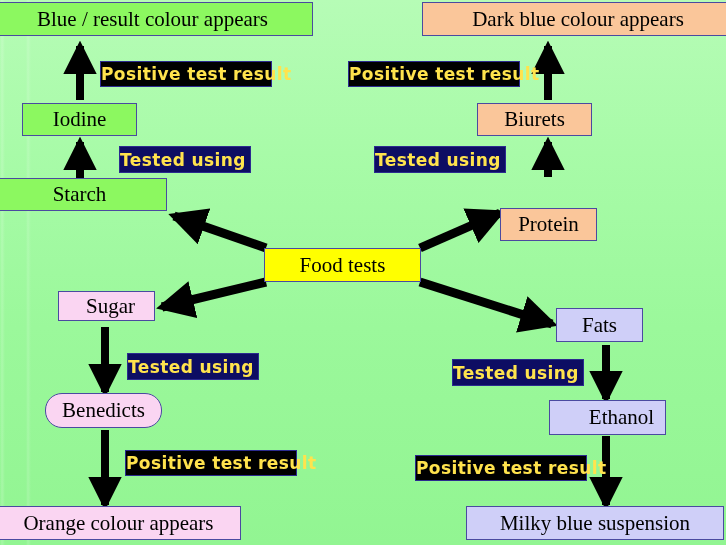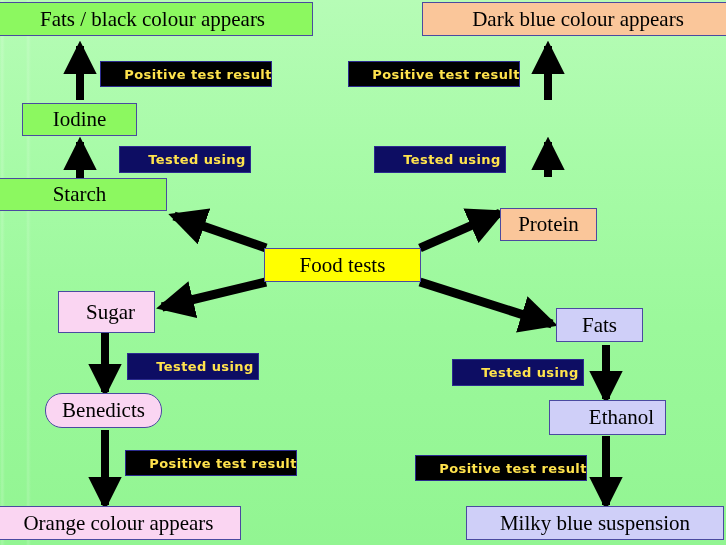--- a/index.html
+++ b/index.html
@@ -51,29 +51,28 @@
   .c-pink     { background: #fad5f2; }
   .c-lav      { background: #cfcff8; }
   .c-yellow   { background: #ffff00; }
 
   
   .tag {
     position: absolute;
     box-sizing: border-box;
     display: flex;
     align-items: center;
-    justify-content: center;
+    justify-content: flex-start;
     color: #ffe34d;
     font-family: "DejaVu Sans", sans-serif;
     font-weight: bold;
-    font-size: 13px;
+    font-size: 17px;
     letter-spacing: 0.4px;
     white-space: nowrap;
     z-index: 6;
-    padding-left: 24px;
   }
   .tag-black { background: #000000; border: 1px solid #2b2b8f; }
   .tag-navy  { background: #0d0d63; border: 1px solid #2b2b8f; }
 
   
   .arrowsvg {
     position: absolute;
     left: 0;
     top: 0;
     width: 726px;
@@ -113,45 +112,48 @@
     <line x1="105" y1="327" x2="105" y2="392" stroke="#000000" stroke-width="8" marker-end="url(#ah)"></line>
 
     <line x1="105" y1="430" x2="105" y2="505" stroke="#000000" stroke-width="8" marker-end="url(#ah)"></line>
 
     <line x1="606" y1="345" x2="606" y2="399" stroke="#000000" stroke-width="8" marker-end="url(#ah)"></line>
 
     <line x1="606" y1="436" x2="606" y2="505" stroke="#000000" stroke-width="8" marker-end="url(#ah)"></line>
   </svg>
 
   <div class="node big c-green" style="left:-8px; top:2px; width:321px; height:34px;">
-    <span>Fats / black colour appears</span>
+    <span>Blue / result colour appears</span>
   </div>
 
   <div class="node big c-peach" style="left:422px; top:2px; width:312px; height:34px;">
     <span>Dark blue colour appears</span>
   </div>
 
   <div class="node big c-green" style="left:22px; top:103px; width:115px; height:33px;">
     <span>Iodine</span>
   </div>
 
+  <div class="node big c-peach" style="left:477px; top:103px; width:115px; height:33px;">
+    <span>Biurets</span>
+  </div>
 
   <div class="node big c-green" style="left:-8px; top:178px; width:175px; height:33px;">
     <span>Starch</span>
   </div>
 
   <div class="node big c-peach" style="left:500px; top:177px; width:97px; height:33px;margin-top:31px;">
     <span>Protein</span>
   </div>
 
   <div class="node big c-yellow" style="left:264px; top:248px; width:157px; height:34px;">
     <span>Food tests</span>
   </div>
 
-  <div class="node big c-pink" style="left:58px; top:291px; width:97px; height:42px;padding-left:8px;">
+  <div class="node big c-pink" style="left:58px; top:291px; width:97px; height:30px;padding-left:8px;">
     <span>Sugar</span>
   </div>
 
   <div class="node big c-lav" style="left:556px; top:308px; width:87px; height:34px;">
     <span>Fats</span>
   </div>
 
   <div class="node big c-pink" style="left:45px; top:393px; width:117px; height:35px;border-radius:17px;">
     <span>Benedicts</span>
   </div>

